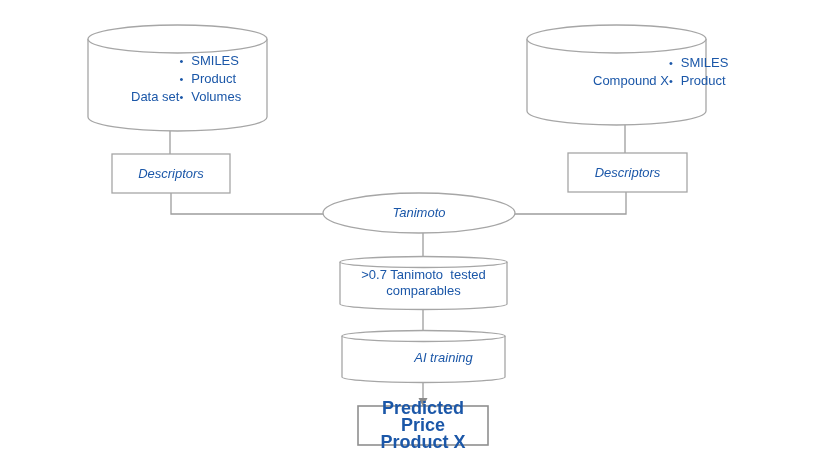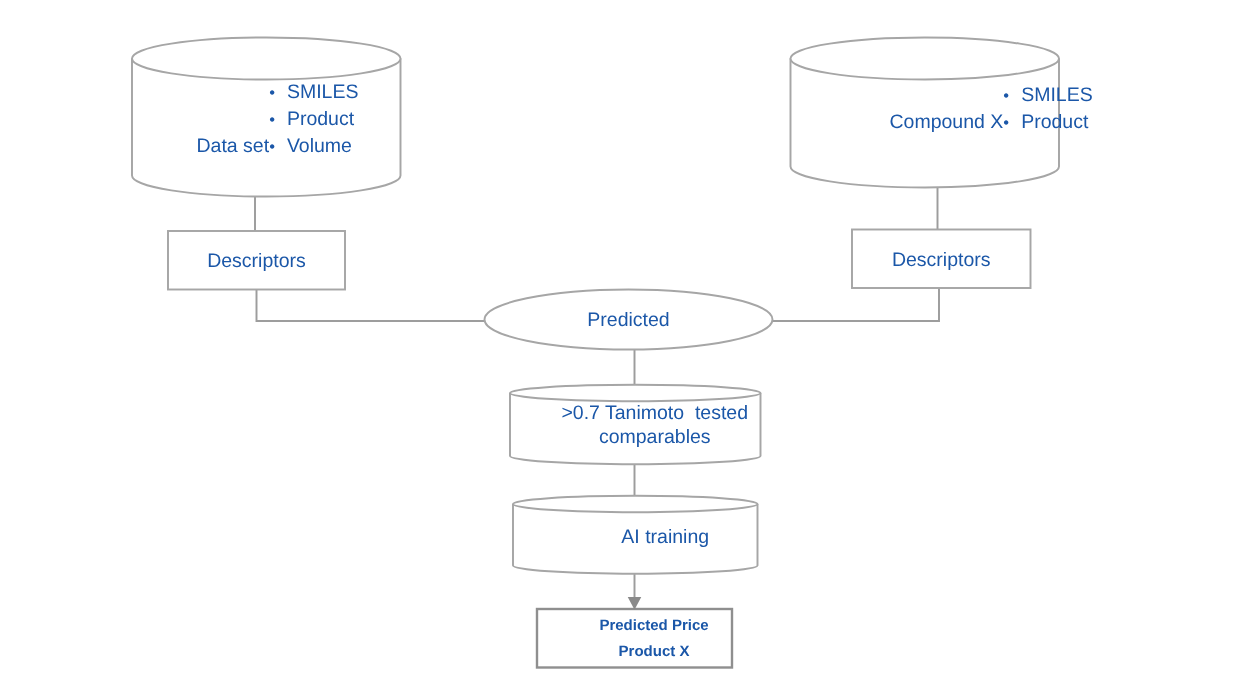--- a/index.html
+++ b/index.html
@@ -17,39 +17,39 @@
   .shape { fill: #ffffff; stroke: var(--shape-outline, #a6a6a6); stroke-width: 1.3; }
   .shape-dark { fill: #ffffff; stroke: var(--result-outline, #8f8f8f); stroke-width: 1.6; }
   .arrow { fill: var(--arrow, #8a8a8a); stroke: none; }
 
   .lbl {
     position: absolute;
     color: var(--text, #1b57a8);
     font-size: 13px;
     line-height: 18px;
   }
-  .center-flex { display: flex; align-items: center; justify-content: center; text-align: center; }
-  .col-flex { display: flex; flex-direction: column; align-items: center; justify-content: center; text-align: center; padding-left: 13px; }
+  .center-flex { display: flex; align-items: center; justify-content: center; text-align: center; font-style: italic; }
+  .col-flex { display: flex; flex-direction: column; align-items: center; justify-content: center; text-align: center; }
 
   .db-label { display: flex; flex-direction: row; align-items: flex-end; margin-left: 43px; }
   .db-title { text-align: center; }
   .db-list { text-align: left; }
   .db-row { display: flex; align-items: baseline; height: 18px; }
   .bullet { font-size: 11px; margin-right: 8px; }
 
   .pre1 { white-space: pre; }
 
   .lbl-dataset { left: 88px; top: 52px; width: 179px; }
   .lbl-compound { left: 550px; top: 54px; width: 179px; }
   .lbl-desc-left { left: 112px; top: 154px; width: 118px; height: 39px; }
   .lbl-desc-right { left: 568px; top: 153px; width: 119px; height: 39px; }
   .lbl-tanimoto { left: 323px; top: 193px; width: 192px; height: 40px; }
   .lbl-threshold { left: 340px; top: 264px; width: 167px; height: 38px; line-height: 16px; }
   .lbl-ai { left: 362px; top: 338px; width: 163px; height: 39px; }
-  .lbl-result { left: 358px; top: 406px; width: 130px; height: 39px; font-weight: bold; font-size: 10px; line-height: 17px; }
+  .lbl-result { left: 358px; top: 406px; width: 130px; height: 39px; font-weight: bold; font-size: 18px; line-height: 17px; }
 </style>
 </head>
 <body>
 
 <div class="stage">
 
   <svg class="canvas" width="840" height="454" viewBox="0 0 840 454">
 
     <path class="conn" d="M170 118 V158"></path>
     <path class="conn" d="M171 188 V214 H330"></path>
@@ -87,21 +87,21 @@
       <div class="db-row">
         <span class="bullet">•</span>
         <span>SMILES</span>
       </div>
       <div class="db-row">
         <span class="bullet">•</span>
         <span>Product</span>
       </div>
       <div class="db-row">
         <span class="bullet">•</span>
-        <span>Volume</span>
+        <span>Volumes</span>
       </div>
     </div>
   </div>
 
   <div class="lbl lbl-compound db-label">
     <div class="db-title">Compound X</div>
     <div class="db-list">
       <div class="db-row">
         <span class="bullet">•</span>
         <span>SMILES</span>
@@ -109,21 +109,21 @@
       <div class="db-row">
         <span class="bullet">•</span>
         <span>Product</span>
       </div>
     </div>
   </div>
 
   <div class="lbl lbl-desc-left center-flex">Descriptors</div>
   <div class="lbl lbl-desc-right center-flex">Descriptors</div>
 
-  <div class="lbl lbl-tanimoto center-flex">Predicted</div>
+  <div class="lbl lbl-tanimoto center-flex">Tanimoto</div>
 
   <div class="lbl lbl-threshold col-flex">
     <div class="pre1">&gt;0.7 Tanimoto  tested</div>
     <div>comparables</div>
   </div>
 
   <div class="lbl lbl-ai center-flex">AI training</div>
 
   <div class="lbl lbl-result col-flex">
     <div>Predicted Price</div>

